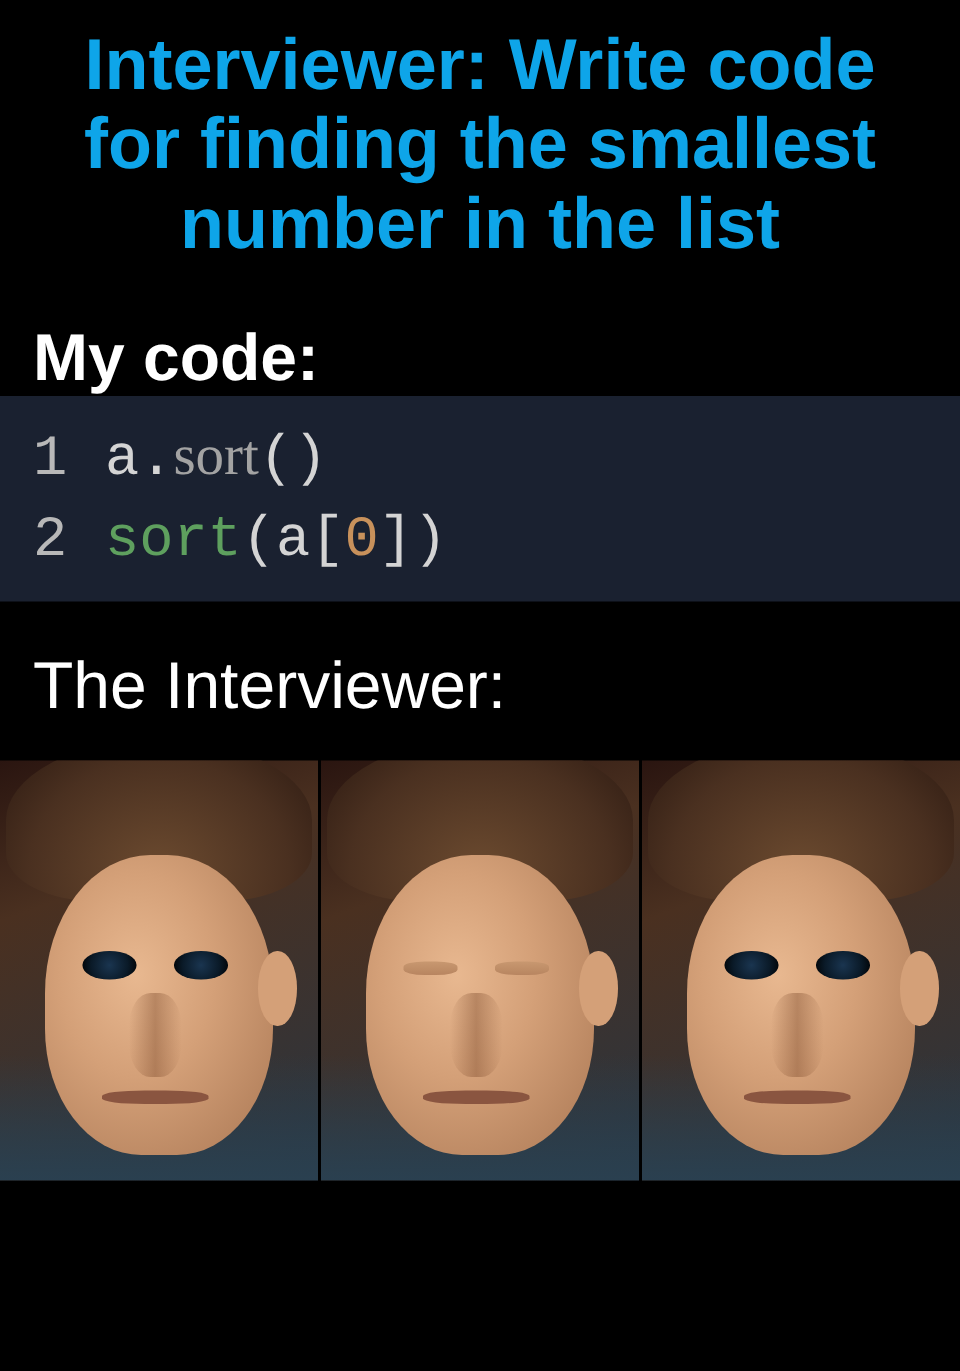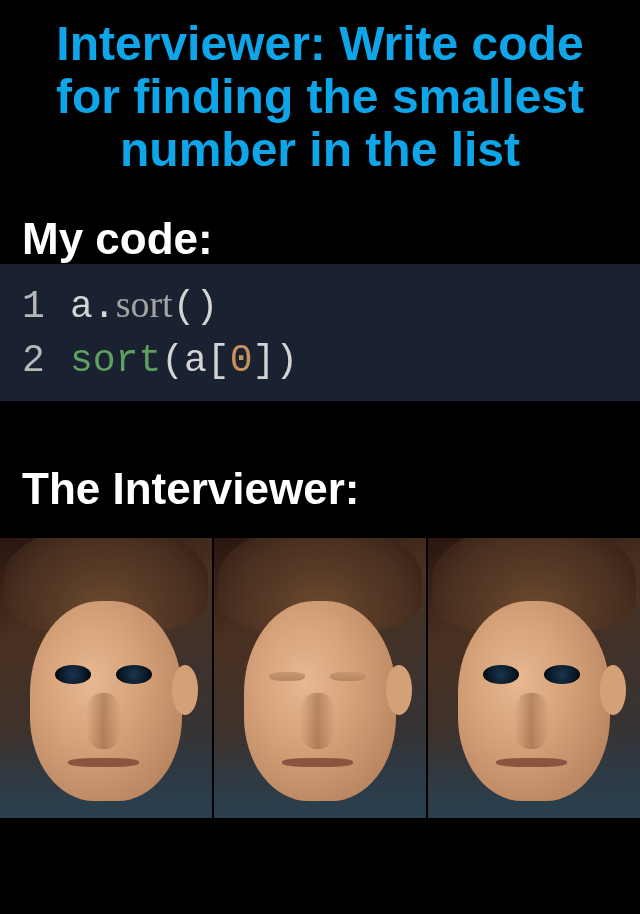--- a/index.html
+++ b/index.html
@@ -50,23 +50,22 @@
       flex-shrink: 0;
     }
     .tok-var { color: #d4d4d4; }
     .tok-punct { color: #d4d4d4; }
     .tok-method { color: #a3a3a3; font-family: Liberation Serif, serif; }
     .tok-func { color: #5ea05e; }
     .tok-number { color: #c8915b; }
     .caption-interviewer {
       color: #fff;
       font-size: 44px;
-      font-weight: bold;
+      font-weight: normal;
       margin-bottom: 24px;
-      margin-top: 31px;
     }
     .reaction-row {
       display: flex;
       gap: 2px;
       width: calc(100% + 44px);
       margin-left: -22px;
       height: 280px;
     }
     .reaction-panel {
       flex: 1;

